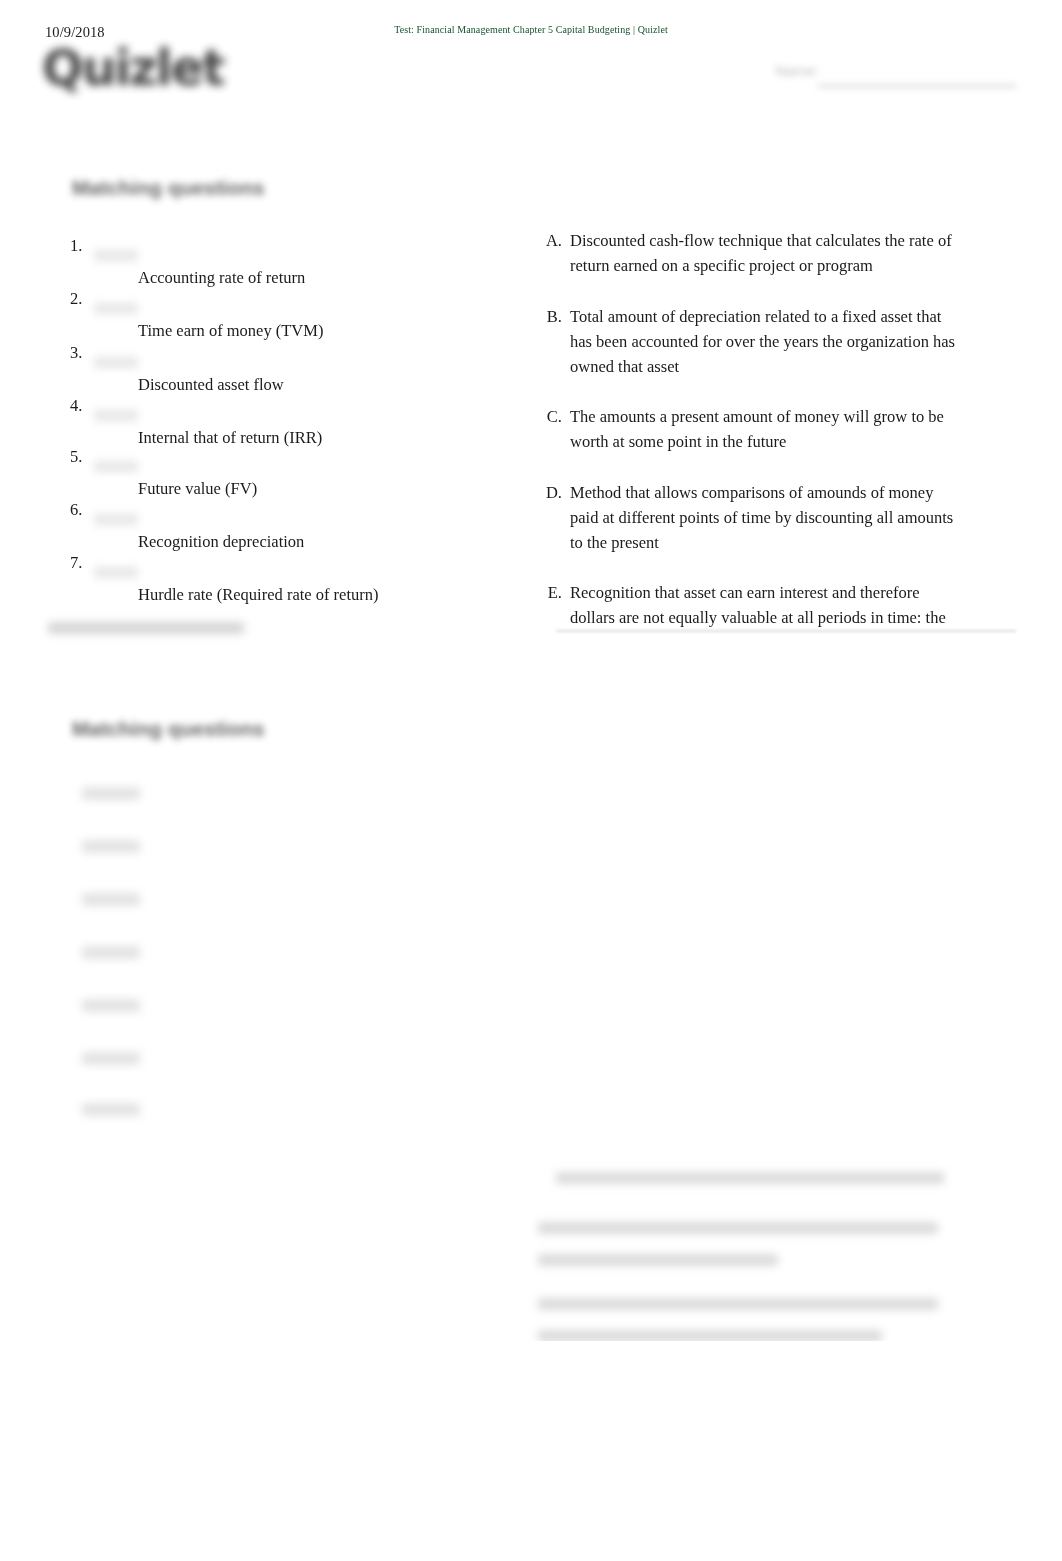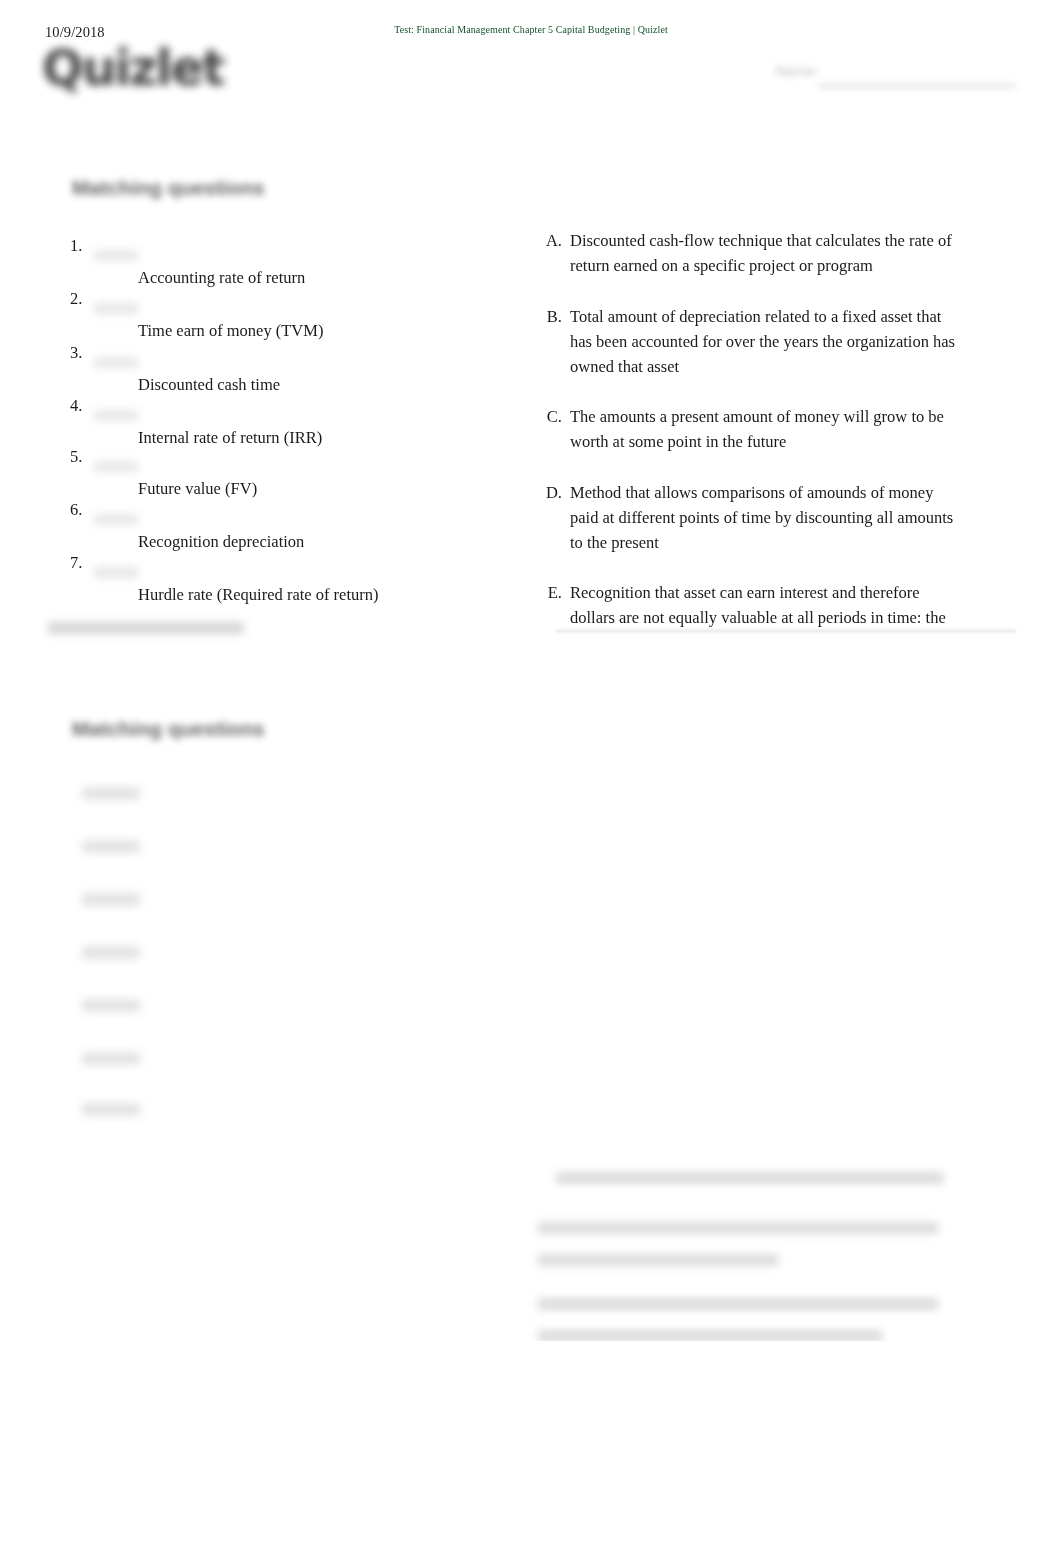--- a/index.html
+++ b/index.html
@@ -245,27 +245,27 @@
   <div class="blank" style="left:94px; top:250px"></div>
 
   <div class="term-row" style="top:289px">
     <span class="term-num">2.</span>
     <span class="term-label">Time earn of money (TVM)</span>
   </div>
   <div class="blank" style="left:94px; top:303px"></div>
 
   <div class="term-row" style="top:343px">
     <span class="term-num">3.</span>
-    <span class="term-label">Discounted cash time</span>
+    <span class="term-label">Discounted asset flow</span>
   </div>
   <div class="blank" style="left:94px; top:357px"></div>
 
   <div class="term-row" style="top:396px">
     <span class="term-num">4.</span>
-    <span class="term-label">Internal rate of return (IRR)</span>
+    <span class="term-label">Internal that of return (IRR)</span>
   </div>
   <div class="blank" style="left:94px; top:410px"></div>
 
   <div class="term-row" style="top:447px">
     <span class="term-num">5.</span>
     <span class="term-label">Future value (FV)</span>
   </div>
   <div class="blank" style="left:94px; top:461px"></div>
 
   <div class="term-row" style="top:500px">

